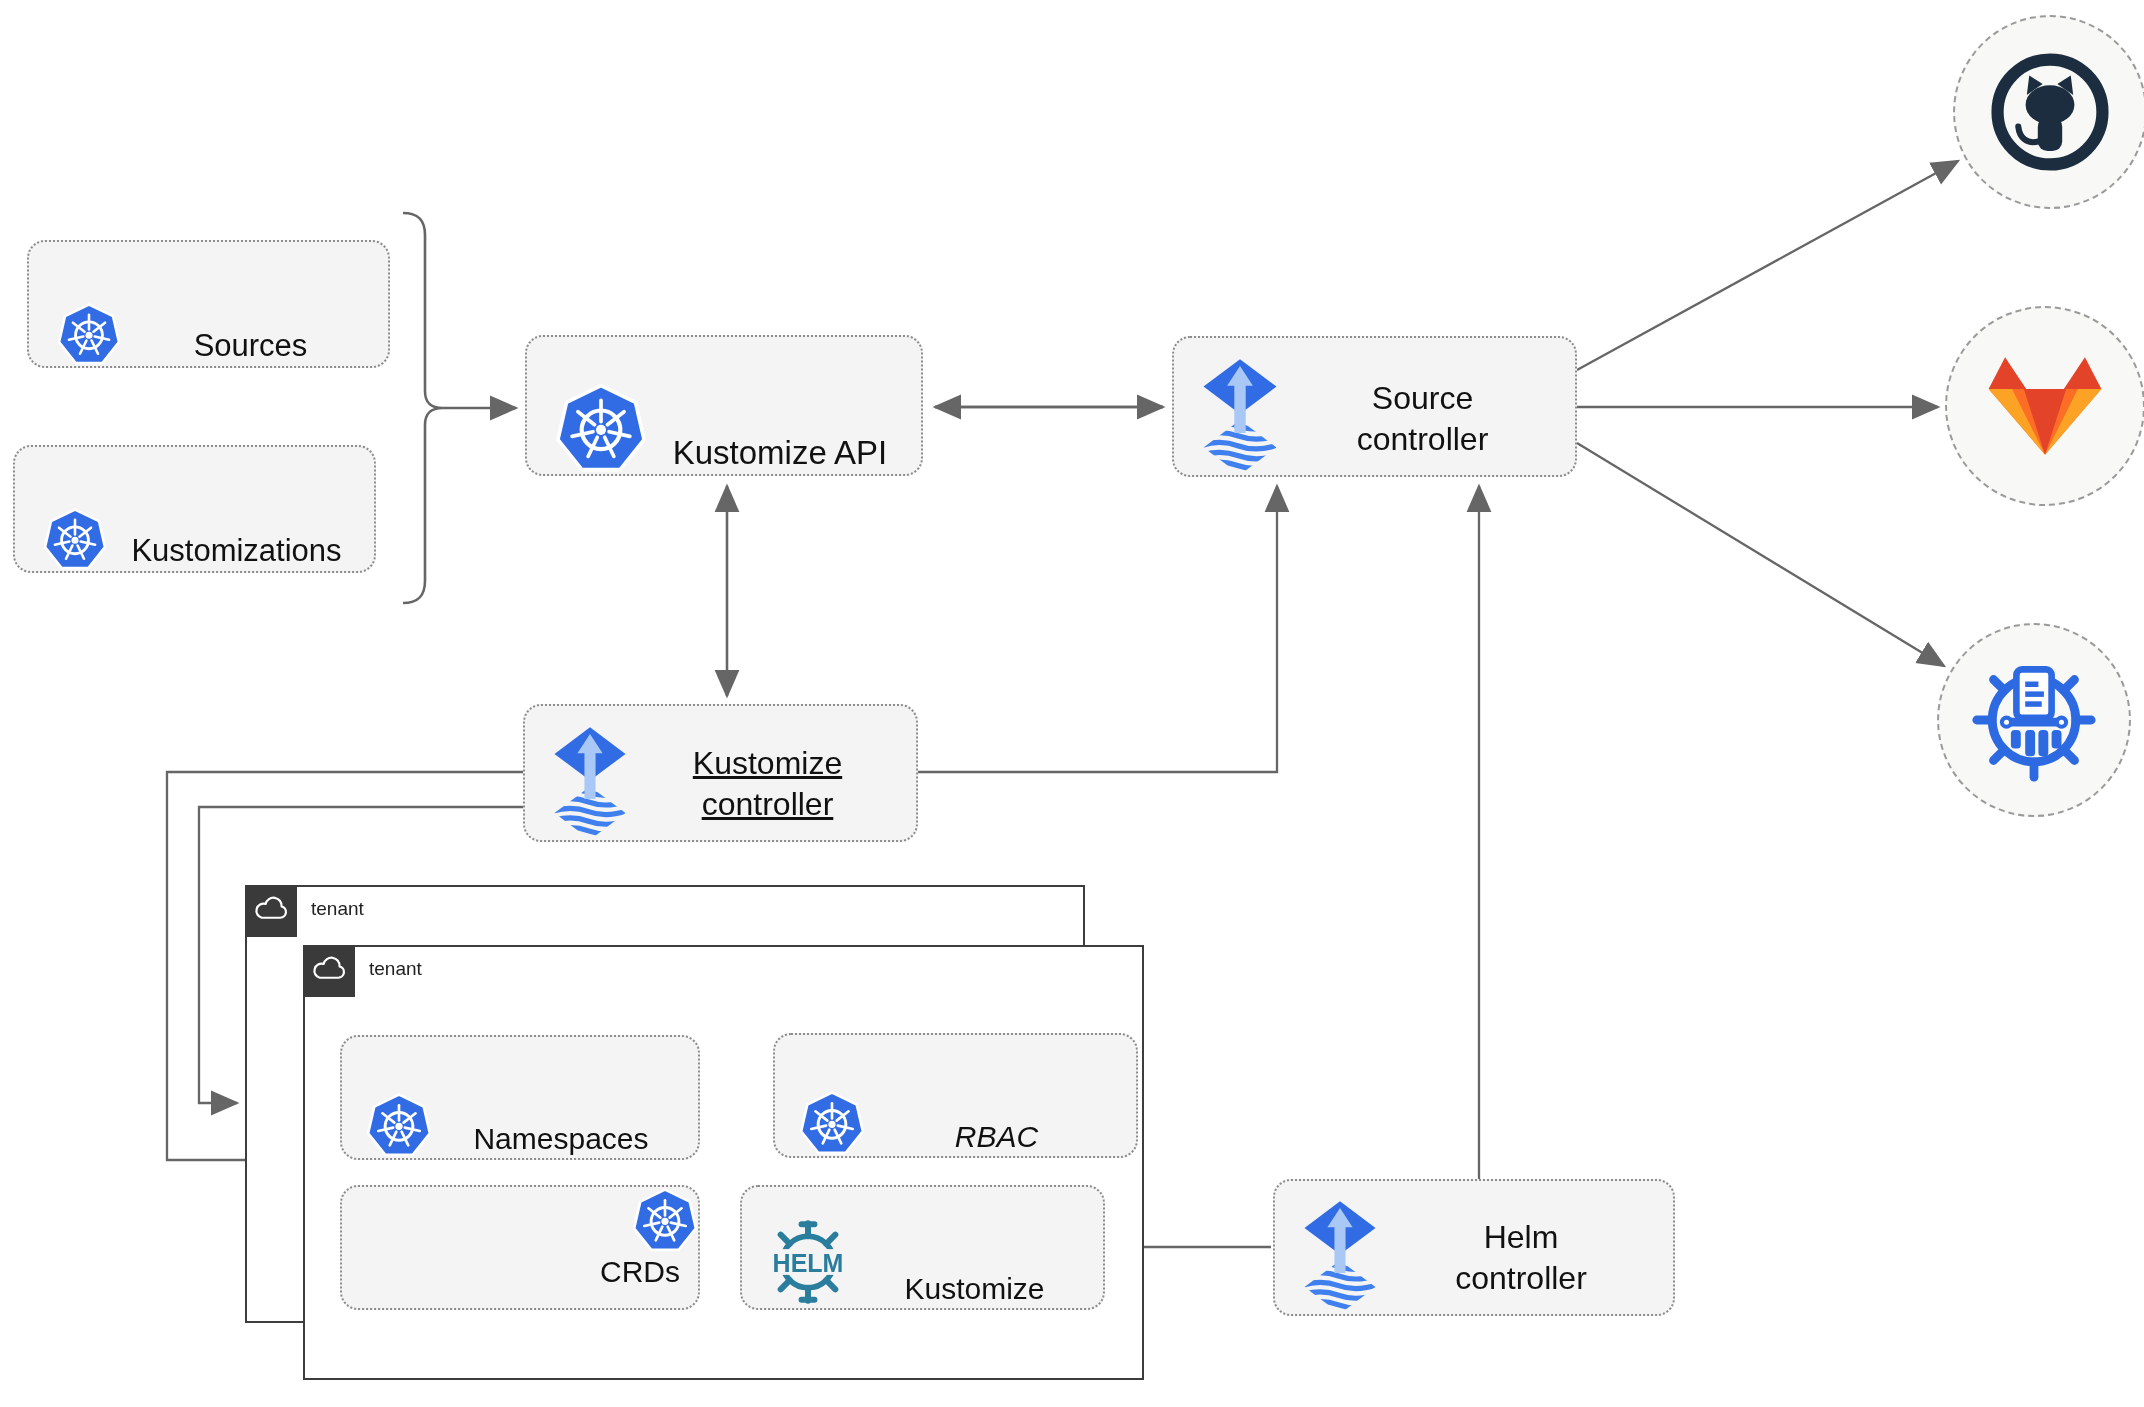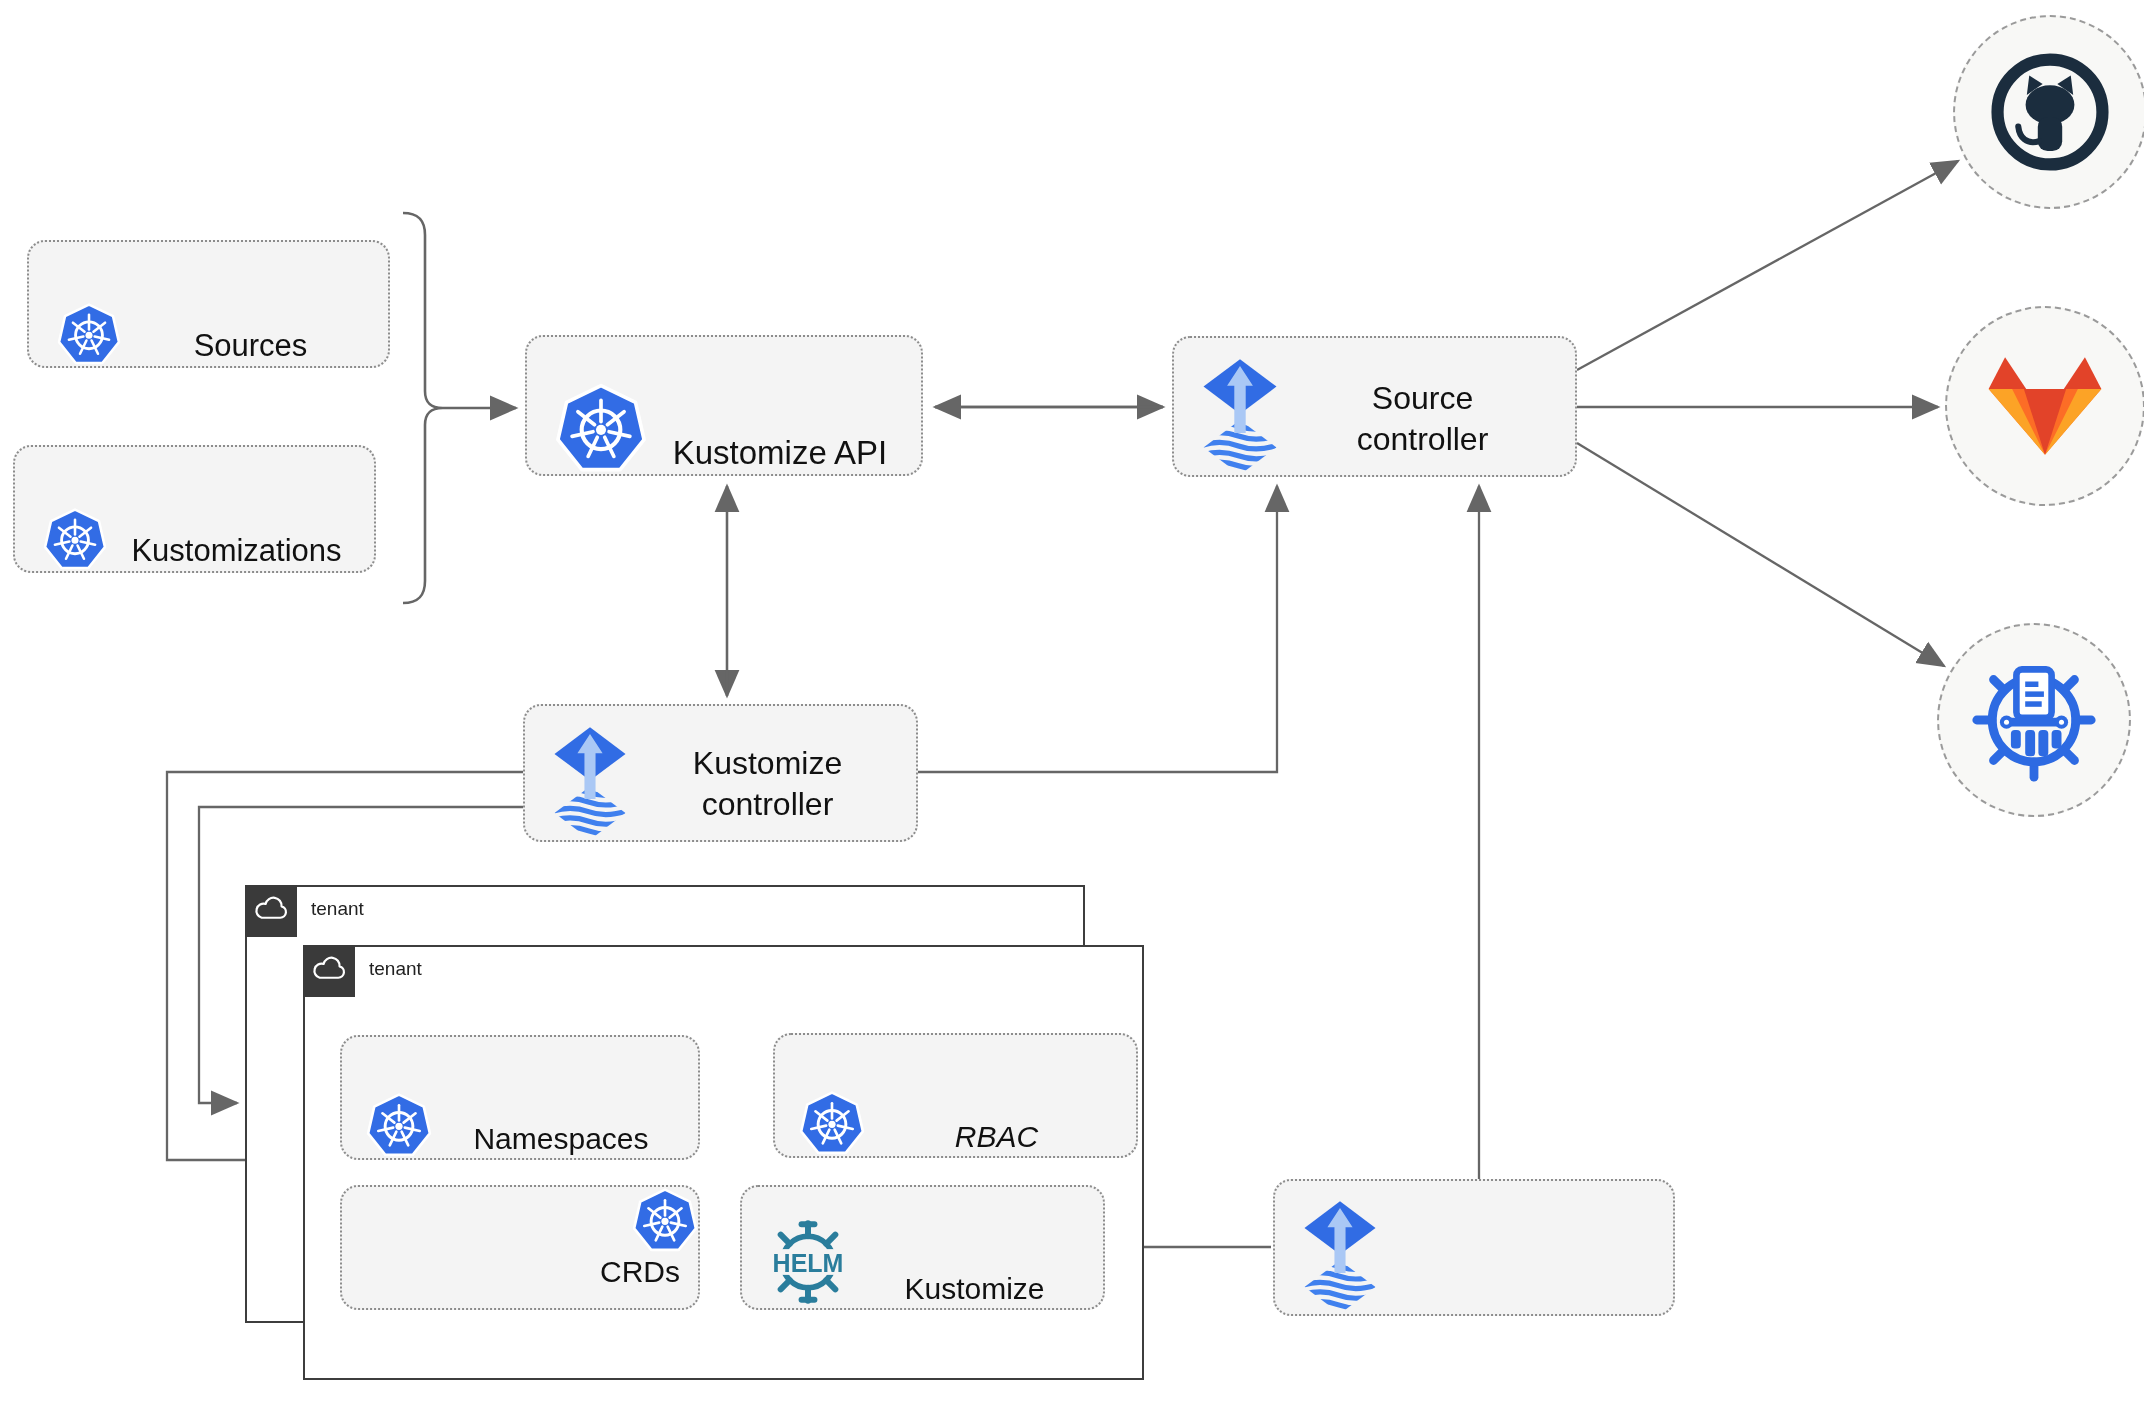--- a/index.html
+++ b/index.html
@@ -208,29 +208,32 @@
       </svg>
     <div class="node-label" style="font-size:32px;">
       <div class="w170">Source controller</div>
     </div>
   </div>
 
   <div class="node" style="left:523px;top:704px;width:395px;height:138px;">
     <svg class="icon" width="74" height="113">
         <use href="#flux"></use>
       </svg>
-    <div class="node-label" style="font-size:32px;">
+    <div class="node-label" style="font-size:32px;text-decoration:underline;">
       <div class="w170">Kustomize controller</div>
     </div>
   </div>
 
   <div class="node" style="left:1273px;top:1179px;width:402px;height:137px;">
     <svg class="icon" width="74" height="113">
         <use href="#flux"></use>
       </svg>
+    <div class="node-label" style="font-size:32px;">
+      <div class="w170">Helm controller</div>
+    </div>
   </div>
 
   <div class="node" style="left:340px;top:1035px;width:360px;height:125px;z-index:6;">
     <svg class="icon" width="66" height="66" style="margin-left:24px;">
         <use href="#k8s"></use>
       </svg>
     <div class="node-label" style="font-size:30px;">Namespaces</div>
   </div>
 
   <div class="node" style="left:773px;top:1033px;width:365px;height:125px;z-index:6;font-style:italic;">

